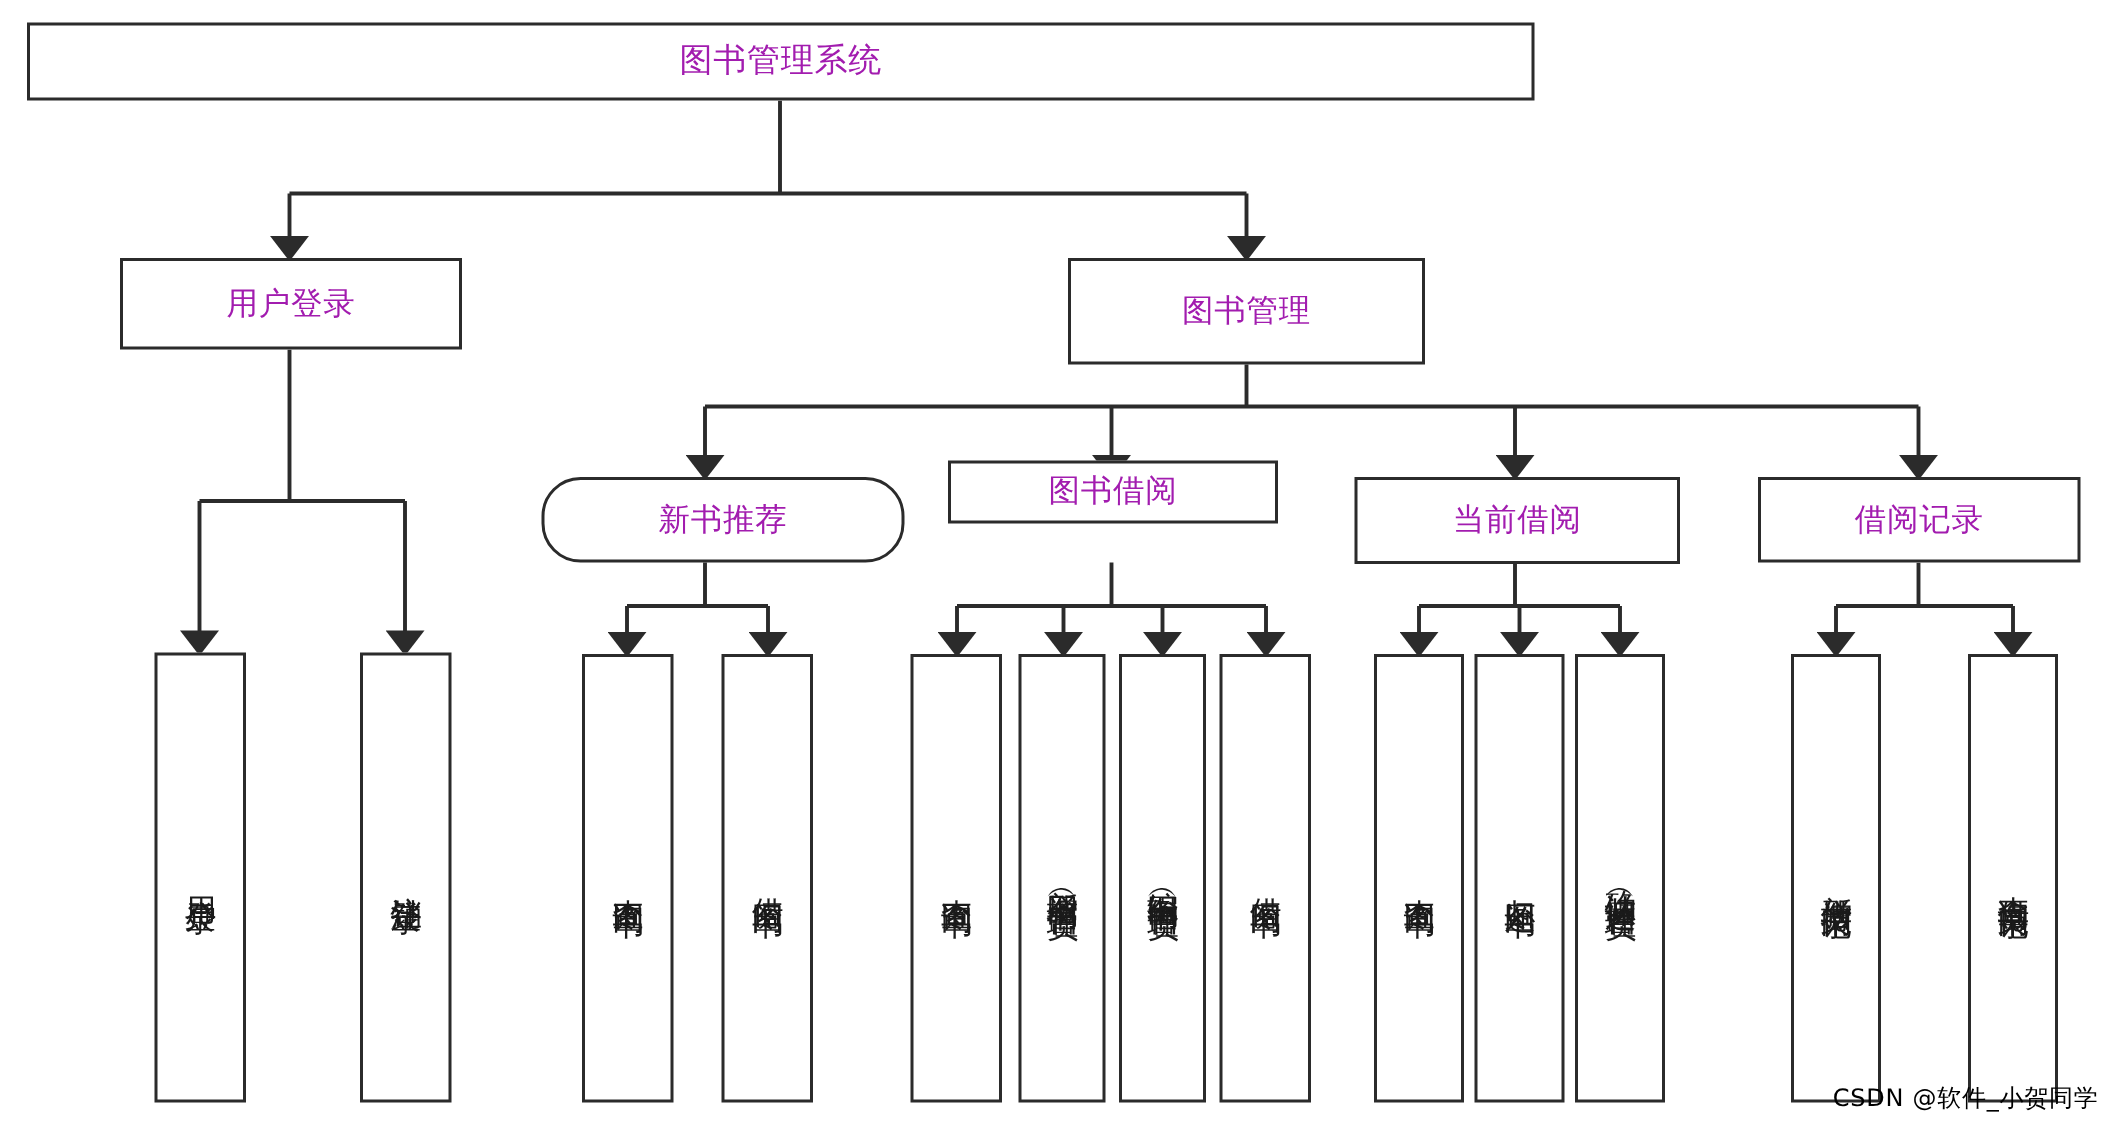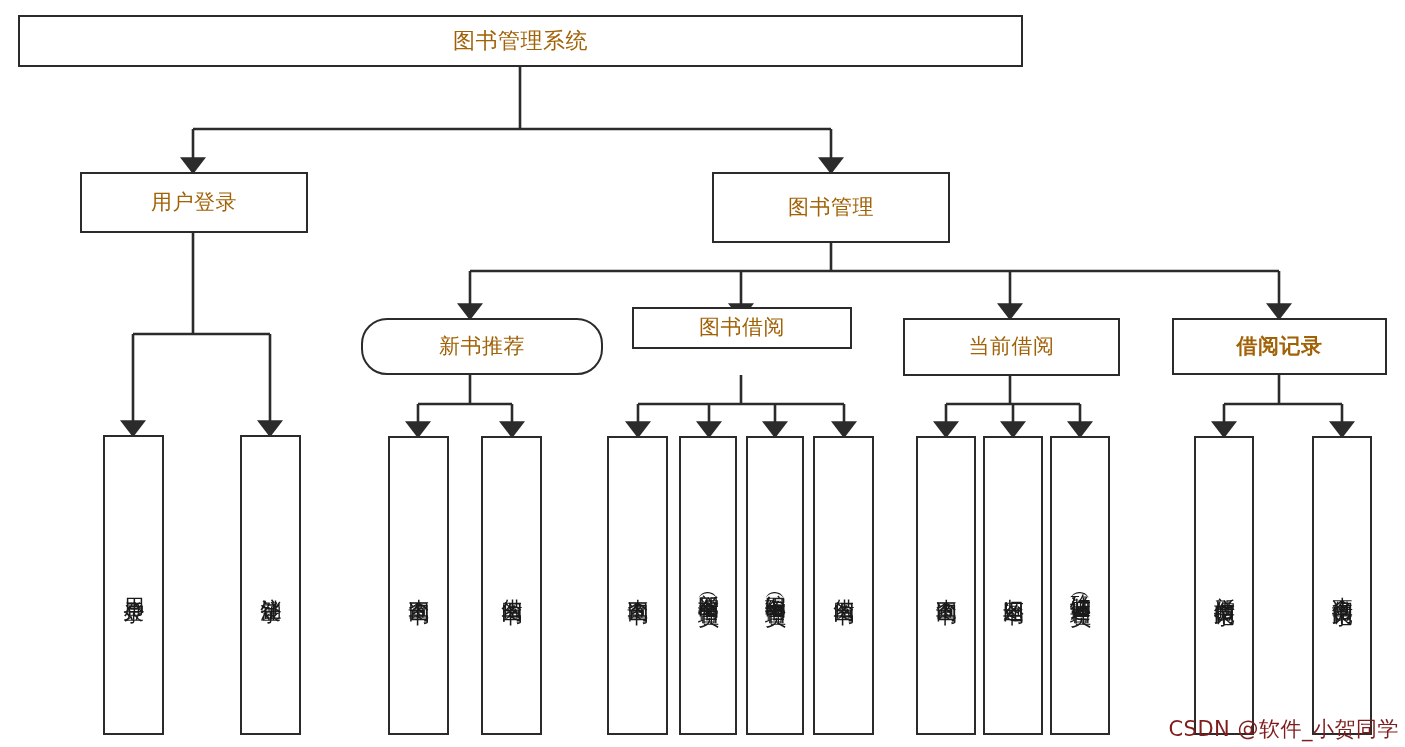--- a/index.html
+++ b/index.html
@@ -29,21 +29,21 @@
     box-sizing: border-box;
     border: 2px solid #2b2b2b;
     background: #ffffff;
     display: flex;
     align-items: center;
     justify-content: center;
     overflow: hidden;
   }
   .node-label-h {
     font-size: 21px;
-    color: #a16207;
+    color: #a21caf;
     line-height: 1.1;
     white-space: nowrap;
     letter-spacing: 0.5px;
   }
   .node-box.root .node-label-h {
     font-size: 22px;
   }
   .node-box.level2 .node-label-h {
     font-size: 21px;
   }
@@ -61,22 +61,22 @@
     color: #1a1a1a;
     line-height: 1.18;
     letter-spacing: 2px;
     white-space: nowrap;
     text-align: center;
   }
   .watermark {
     position: absolute;
     right: 6px;
     bottom: 4px;
-    font-size: 21px;
-    color: #7f1d1d;
+    font-size: 16px;
+    color: #000000;
     white-space: nowrap;
     letter-spacing: 0.5px;
   }
 </style>
 </head>
 <body>
 
 <div id="diagram-root">
 
   <svg id="diagram-svg" viewBox="0 0 1405 747" xmlns="http://www.w3.org/2000/svg">
@@ -143,21 +143,21 @@
 
   <div class="node-box level3" style="left:361px; top:318px; width:242px; height:57px;border-radius:26px;">
     <span class="node-label-h">新书推荐</span>
   </div>
   <div class="node-box level3" style="left:632px; top:307px; width:220px; height:42px;">
     <span class="node-label-h">图书借阅</span>
   </div>
   <div class="node-box level3" style="left:903px; top:318px; width:217px; height:58px;">
     <span class="node-label-h">当前借阅</span>
   </div>
-  <div class="node-box level3" style="left:1172px; top:318px; width:215px; height:57px;font-weight:bold;">
+  <div class="node-box level3" style="left:1172px; top:318px; width:215px; height:57px;">
     <span class="node-label-h">借阅记录</span>
   </div>
 
   <div class="node-box leaf" style="left:103px; top:435px; width:61px; height:300px;">
     <span class="node-label-v">用户登录</span>
   </div>
   <div class="node-box leaf" style="left:240px; top:435px; width:61px; height:300px;">
     <span class="node-label-v">注销登录</span>
   </div>
 

